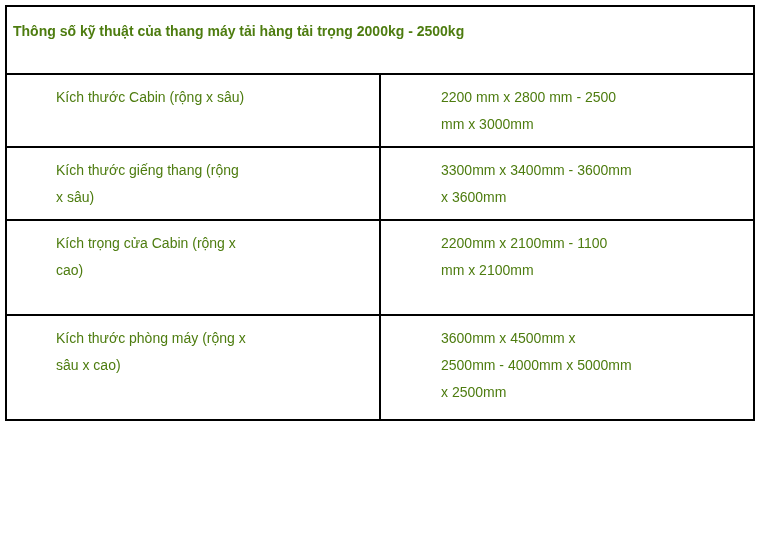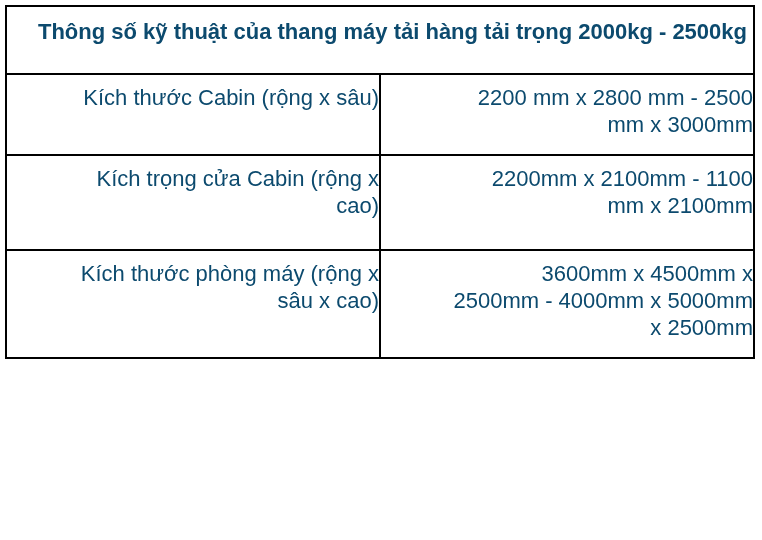--- a/index.html
+++ b/index.html
@@ -16,38 +16,38 @@
       position: absolute;
       left: 5px;
       top: 5px;
       width: 750px;
       border-collapse: collapse;
       table-layout: fixed;
     }
     .spec-table th,
     .spec-table td {
       border: 2px solid #000000;
-      color: #0c4a6e;
+      color: #4d7c0f;
       vertical-align: top;
       white-space: pre-line;
-      font-size: 22px;
+      font-size: 14px;
       line-height: 27px;
-      text-align: right;
+      text-align: left;
       padding: 0;
     }
     .spec-table th.title-cell {
       font-weight: bold;
       height: 68px;
       padding: 11px 6px 0 6px;
     }
     .spec-table td.label-cell {
       padding: 9px 0 0 49px;
     }
     .spec-table td.value-cell {
-      padding: 9px 0 16px 60px;
+      padding: 9px 0 8px 60px;
       margin-left: 20px;
     }
     
     tr[data-row="0"] { height: 70px; }
     tr[data-row="1"] { height: 69px; }
     tr[data-row="2"] { height: 95px; }
     tr[data-row="3"] { height: 105px; }
     tr[data-row="4"] { height: 41px; }
     tr[data-row="5"] { height: 42px; }
     tr[data-row="6"] { height: 47px; }
@@ -60,20 +60,26 @@
     <tr>
       <th class="title-cell" colspan="2">Thông số kỹ thuật của thang máy tải hàng tải trọng 2000kg - 2500kg</th>
     </tr>
   </thead>
   <tbody>
     <tr data-row="0">
       <td class="label-cell">Kích thước Cabin (rộng x sâu)</td>
       <td class="value-cell">2200 mm x 2800 mm - 2500
 mm x 3000mm</td>
     </tr>
+    <tr data-row="1">
+      <td class="label-cell">Kích thước giếng thang (rộng
+x sâu)</td>
+      <td class="value-cell">3300mm x 3400mm - 3600mm
+x 3600mm</td>
+    </tr>
     <tr data-row="2">
       <td class="label-cell">Kích trọng cửa Cabin (rộng x
 cao)</td>
       <td class="value-cell">2200mm x 2100mm - 1100
 mm x 2100mm</td>
     </tr>
     <tr data-row="3">
       <td class="label-cell">Kích thước phòng máy (rộng x
 sâu x cao)</td>
       <td class="value-cell">3600mm x 4500mm x

